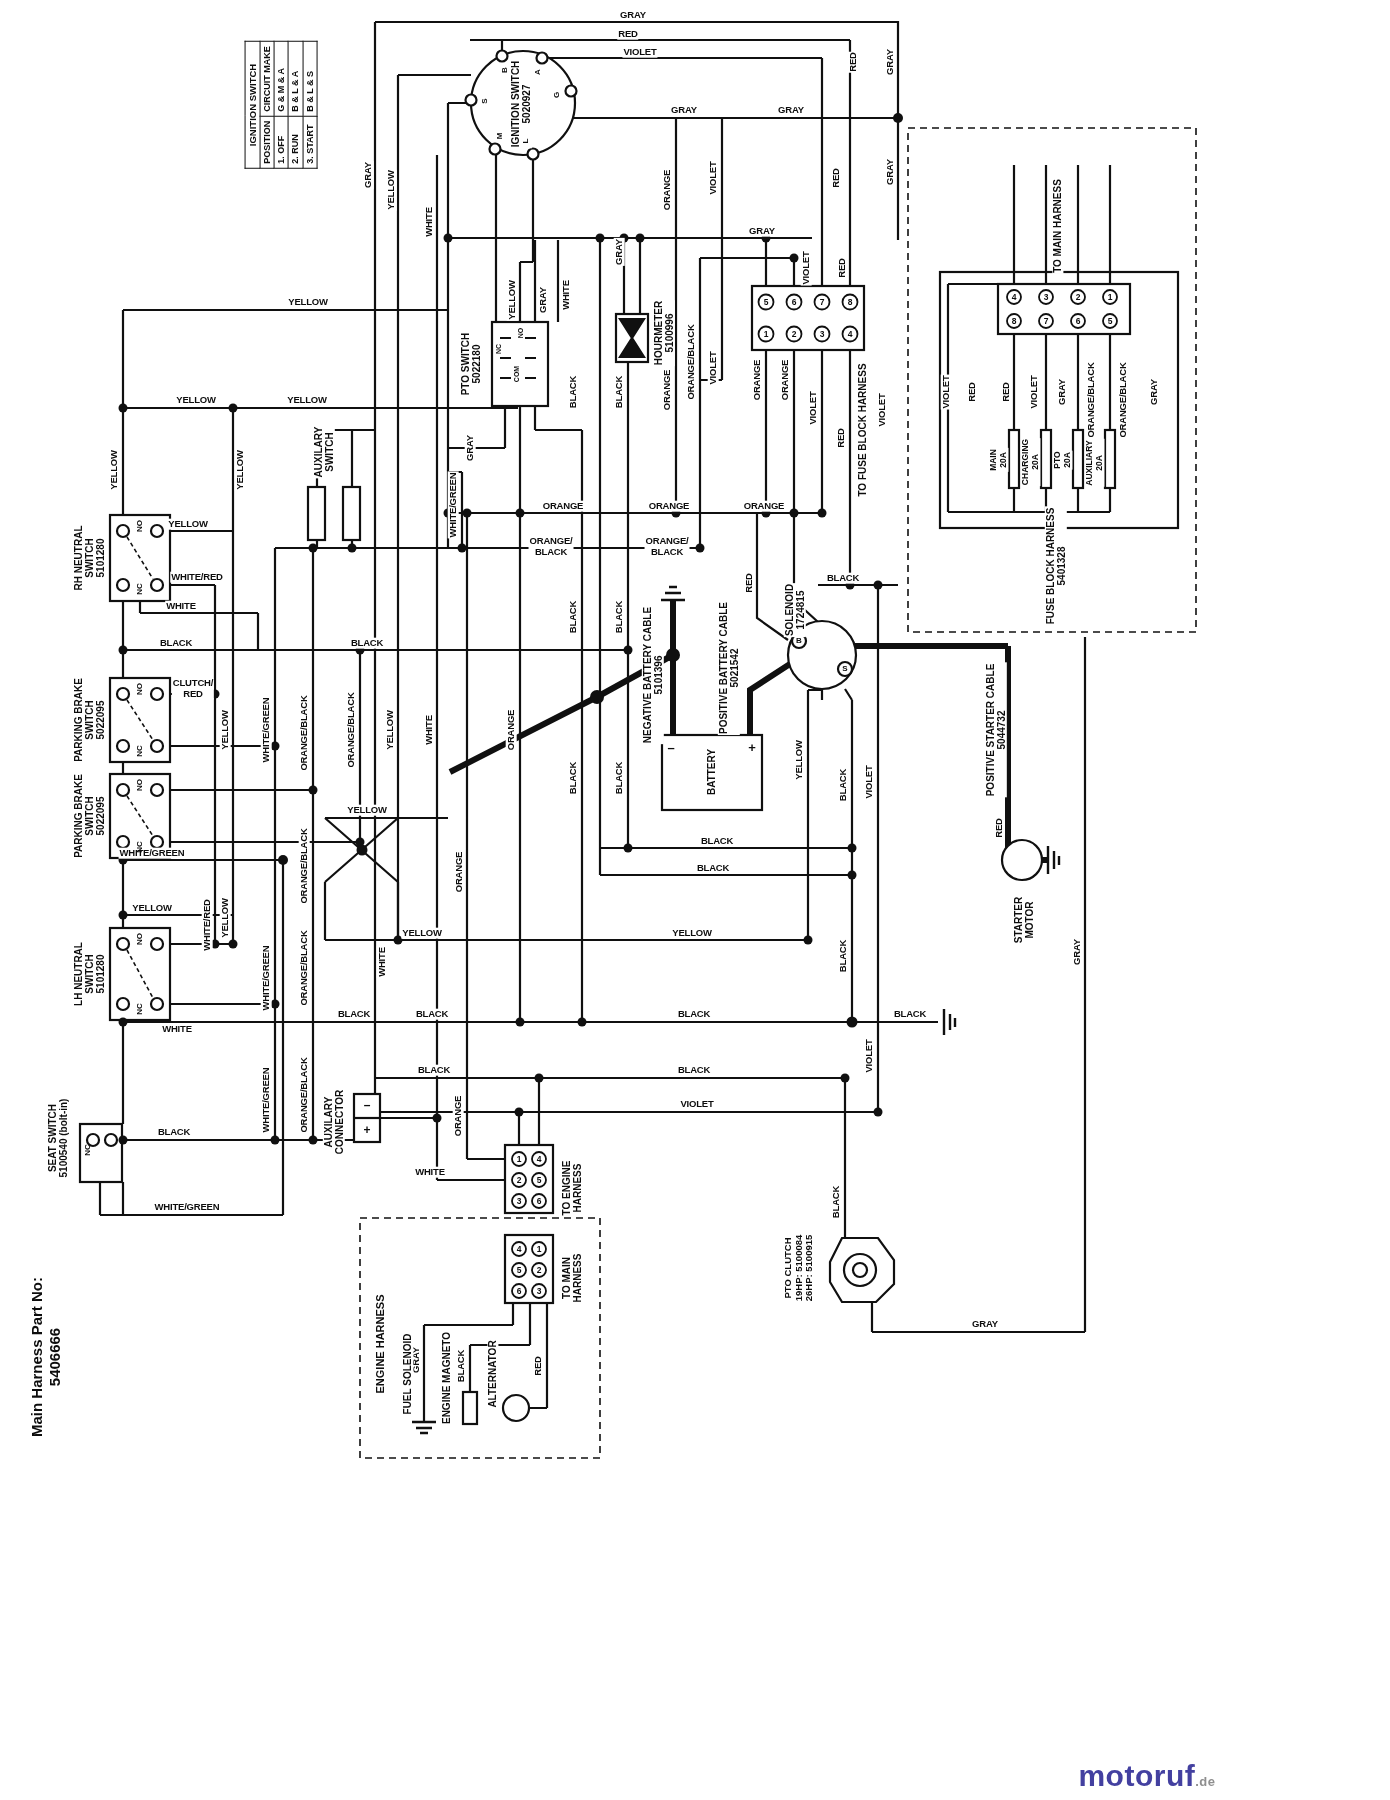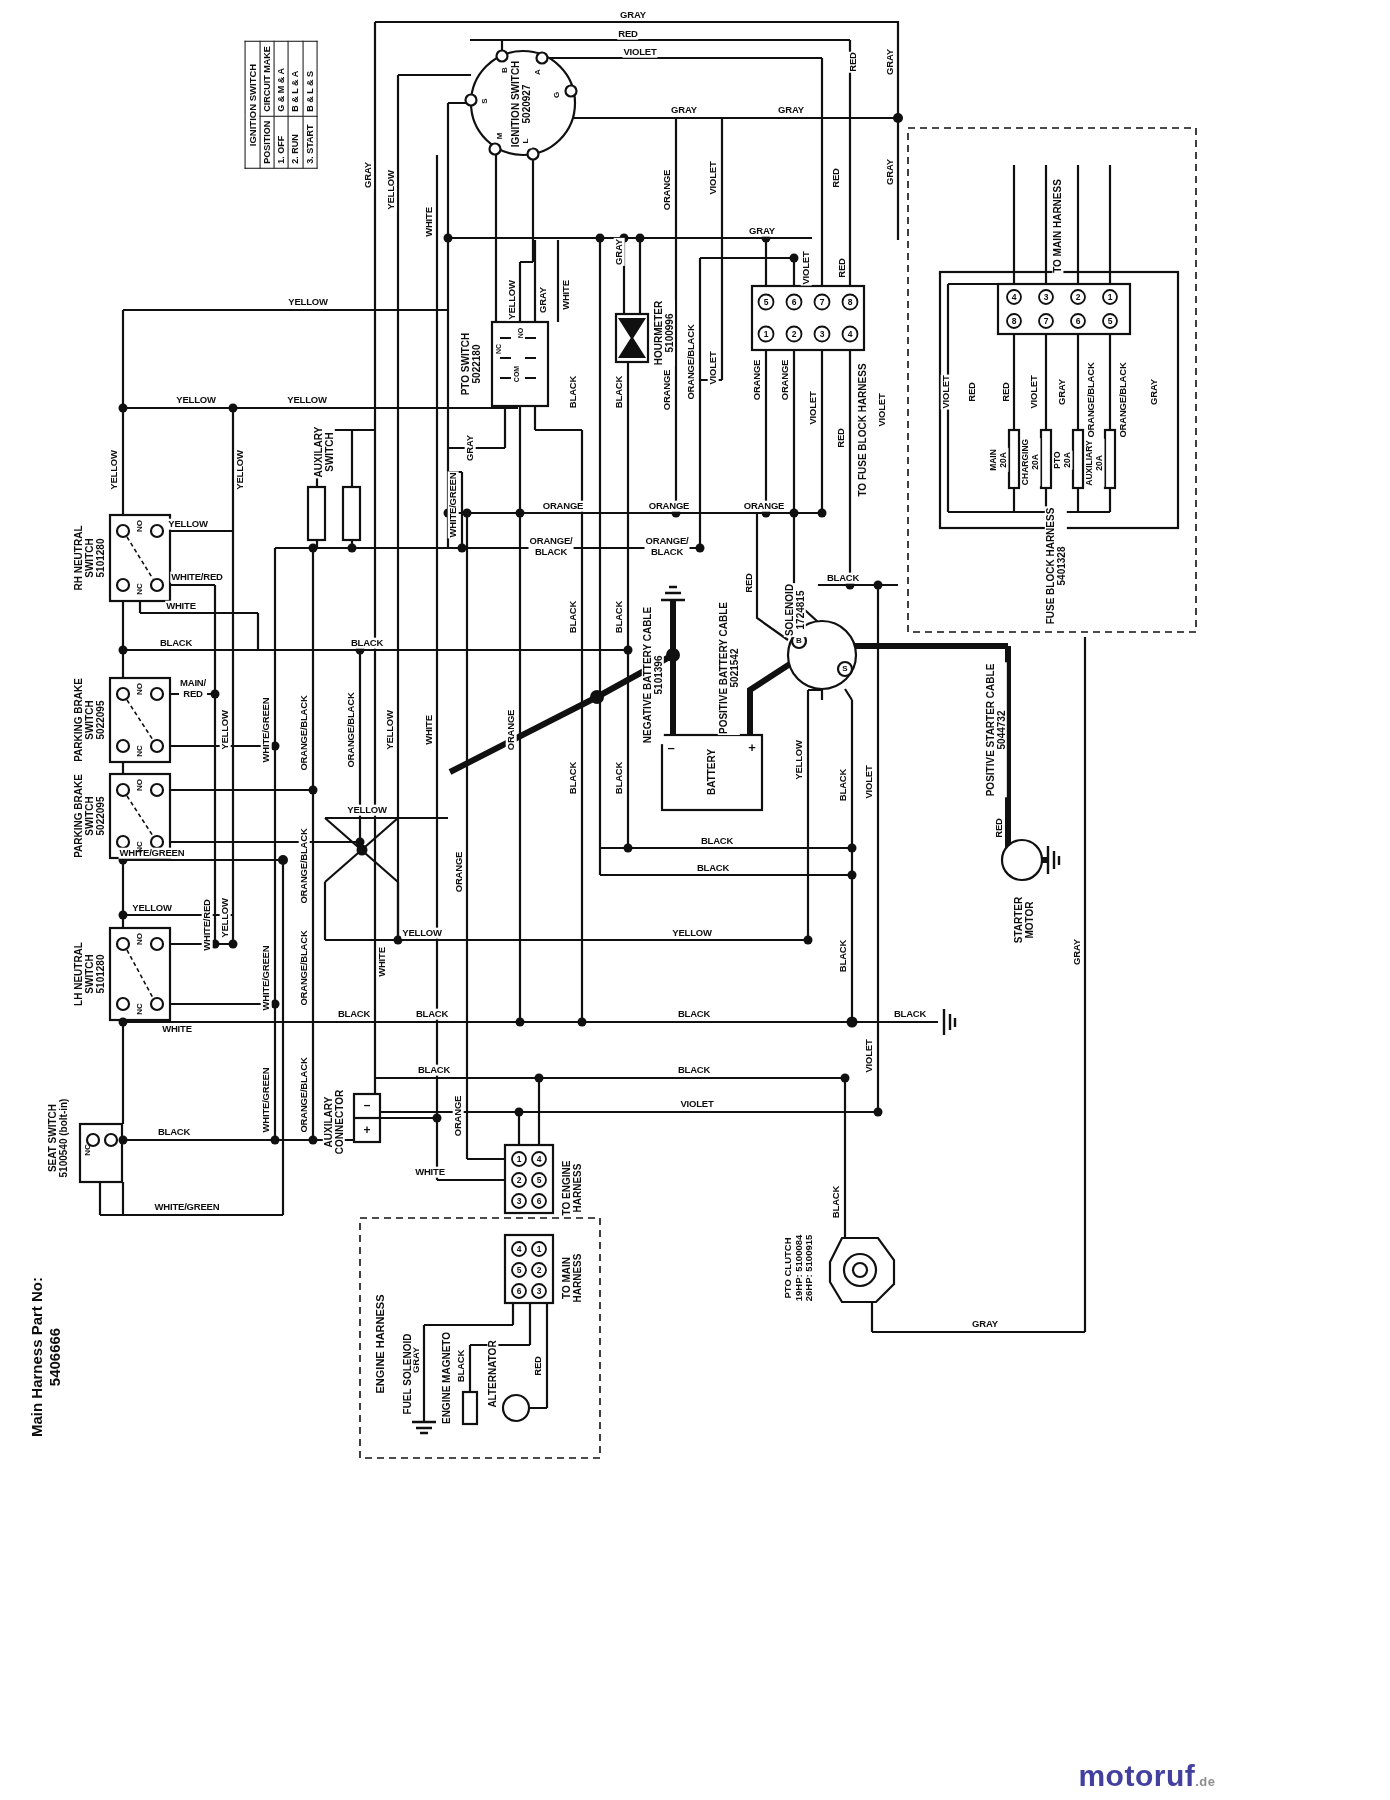--- a/index.html
+++ b/index.html
@@ -283,21 +283,21 @@
       <span class="lbl w" style="left: 181px; top: 606px;">WHITE</span>
       <span class="lbl w" style="left: 176px; top: 643px;">BLACK</span>
       <span class="lbl w" style="left: 367px; top: 643px;">BLACK</span>
       <span class="lbl w" style="left: 563px; top: 506px;">ORANGE</span>
       <span class="lbl w" style="left: 669px; top: 506px;">ORANGE</span>
       <span class="lbl w" style="left: 764px; top: 506px;">ORANGE</span>
       <span class="lbl w" style="left: 551px; top: 547px;">ORANGE/
 BLACK</span>
       <span class="lbl w" style="left: 667px; top: 547px;">ORANGE/
 BLACK</span>
-      <span class="lbl w" style="left: 193px; top: 689px;">MAIN/
+      <span class="lbl w" style="left: 193px; top: 689px;">CLUTCH/
 RED</span>
       <span class="lbl w v" style="left: 225px; top: 730px;">YELLOW</span>
       <span class="lbl w v" style="left: 266px; top: 730px;">WHITE/GREEN</span>
       <span class="lbl w v" style="left: 304px; top: 733px;">ORANGE/BLACK</span>
       <span class="lbl w v" style="left: 351px; top: 730px;">ORANGE/BLACK</span>
       <span class="lbl w v" style="left: 390px; top: 730px;">YELLOW</span>
       <span class="lbl w v" style="left: 429px; top: 730px;">WHITE</span>
       <span class="lbl w v" style="left: 511px; top: 730px;">ORANGE</span>
       <span class="lbl w v" style="left: 573px; top: 617px;">BLACK</span>
       <span class="lbl w v" style="left: 619px; top: 617px;">BLACK</span>

